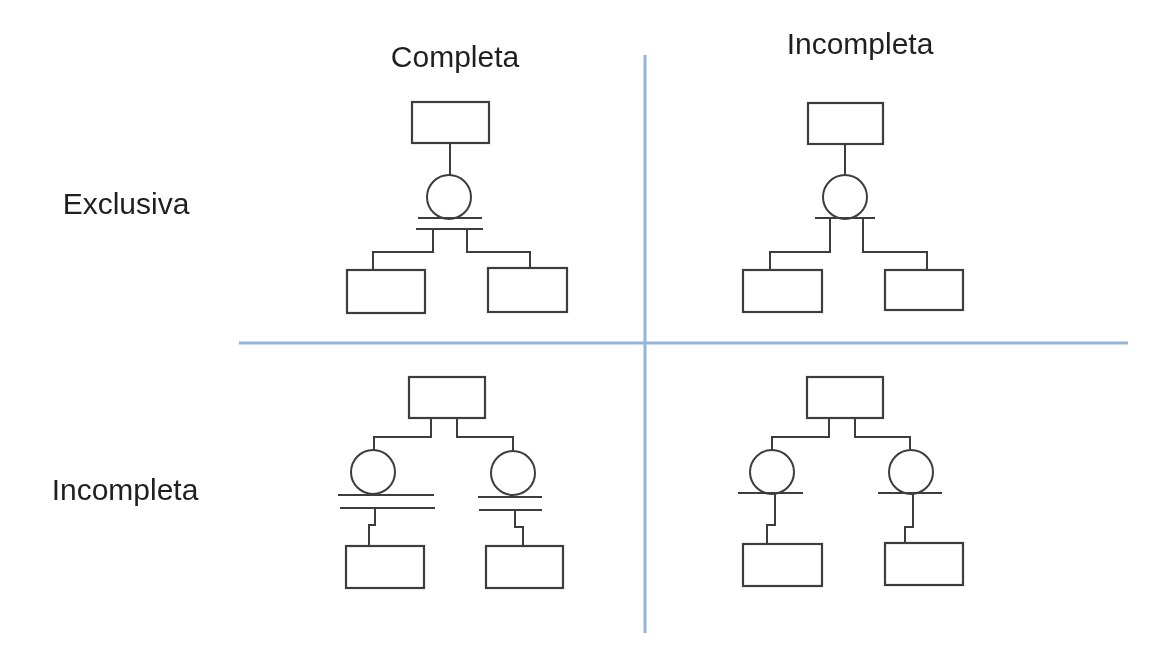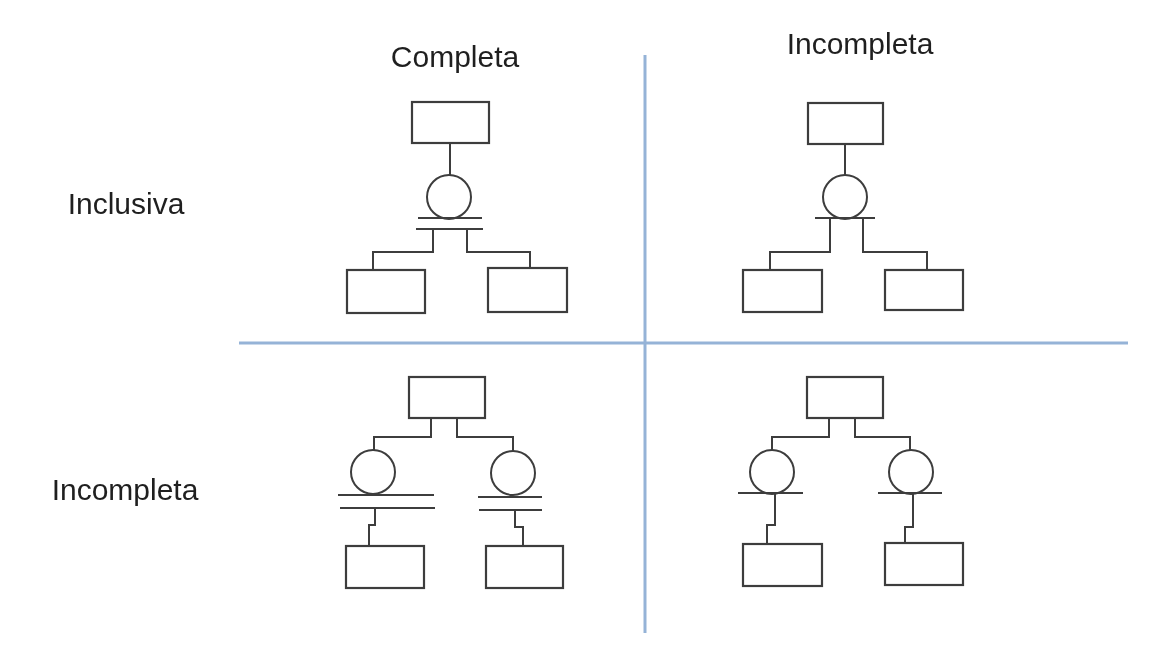--- a/index.html
+++ b/index.html
@@ -26,21 +26,21 @@
   .sw22{stroke-width:2.2;}
   .sw3{stroke-width:3;}
 </style>
 </head>
 <body>
 
 <div class="canvas">
 
   <div class="label" style="left:455px;top:40px;">Completa</div>
   <div class="label" style="left:860px;top:27px;">Incompleta</div>
-  <div class="label" style="left:126px;top:187px;">Inclusiva</div>
+  <div class="label" style="left:126px;top:187px;">Exclusiva</div>
   <div class="label" style="left:125px;top:473px;">Incompleta</div>
 
   <svg class="svg-layer" width="1152" height="648" viewBox="0 0 1152 648">
 
     <g class="sw3" stroke="#95b3d7">
       <line x1="645" y1="55" x2="645" y2="633"></line>
       <line x1="239" y1="343" x2="1128" y2="343"></line>
     </g>
 
     <g stroke="#3d3d3d">

